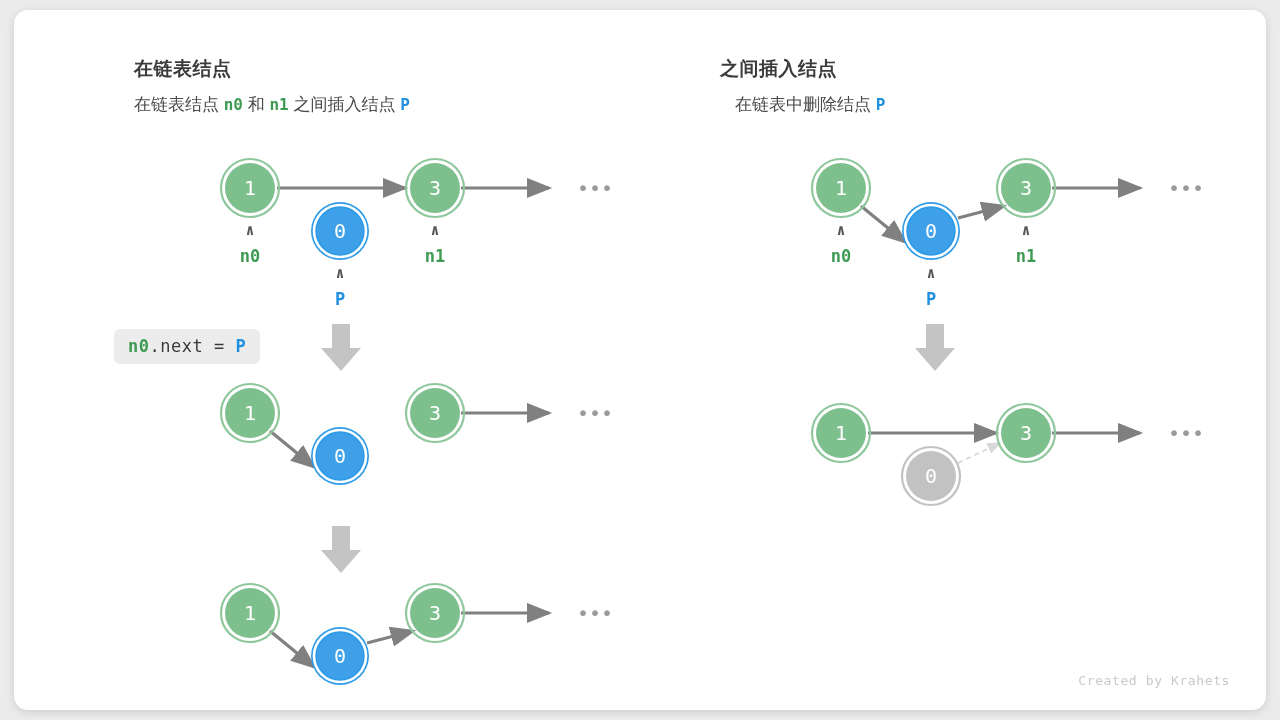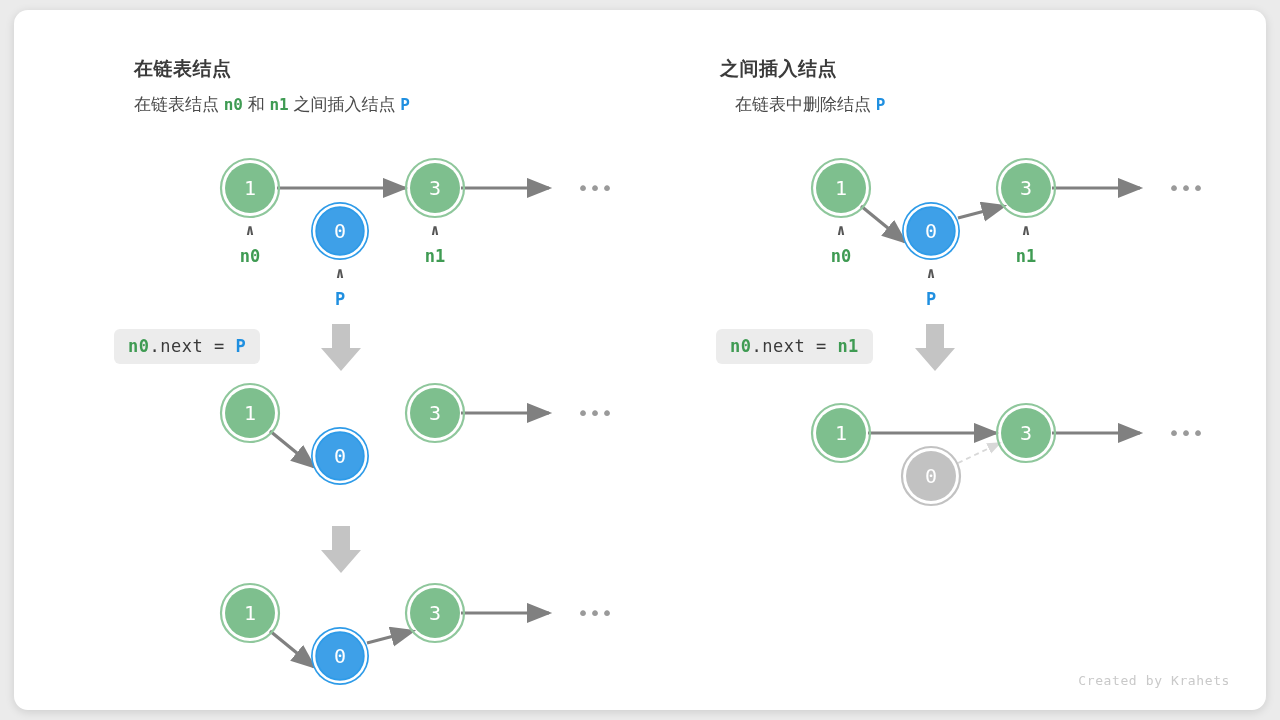--- a/index.html
+++ b/index.html
@@ -203,21 +203,20 @@
       </g>
       <text x="378" y="45" fill="#9a9a9a" font-size="20" font-family="DejaVu Sans Mono, monospace">•••</text>
     </svg>
   </div>
 
   <div class="panel panel-right">
 
     <div class="panel-title" style="left:118px;top:46px;">之间插入结点</div>
     <div class="panel-sub" style="left:133px;top:83px;"><span class="">在链表中删除结点 </span><span class="v-p">P</span></div>
 
-    <div class="codebox" style="left:114px;top:319px;"><span class="tok-n">n0</span><span class="tok-d">.next = </span><span class="tok-n">n1</span></div>
 
     <svg class="dia" style="left:312px;top:314px;" width="42" height="50">
       <polygon points="12,0 30,0 30,24 41,24 21,47 1,24 12,24" fill="#c4c4c4"></polygon>
     </svg>
 
     <svg class="dia" style="left:188px;top:140px;" width="420" height="175">
       <defs>
         <marker id="ahR1" markerWidth="9" markerHeight="9" refX="7" refY="3.2" orient="auto">
           <path d="M0,0 L8,3.2 L0,6.4 z" fill="#808080"></path>
         </marker>

